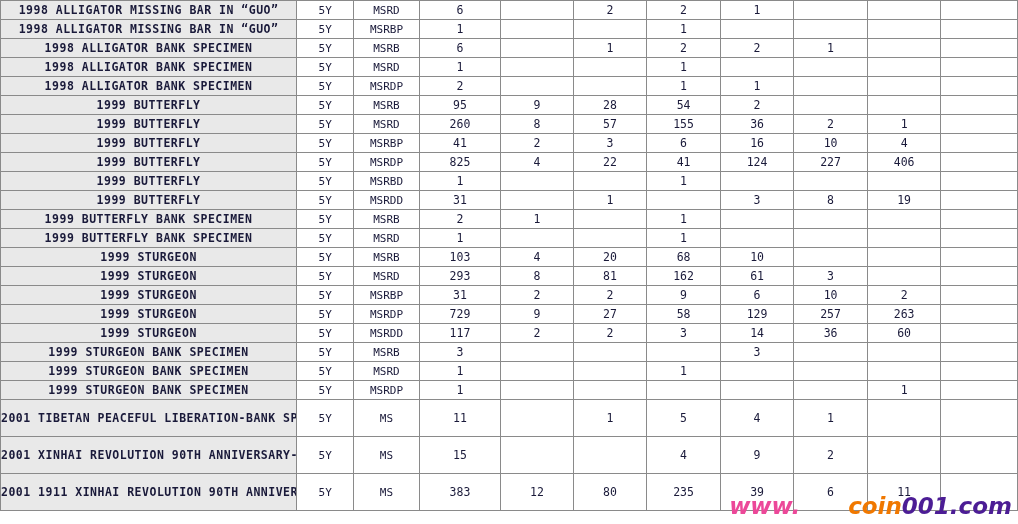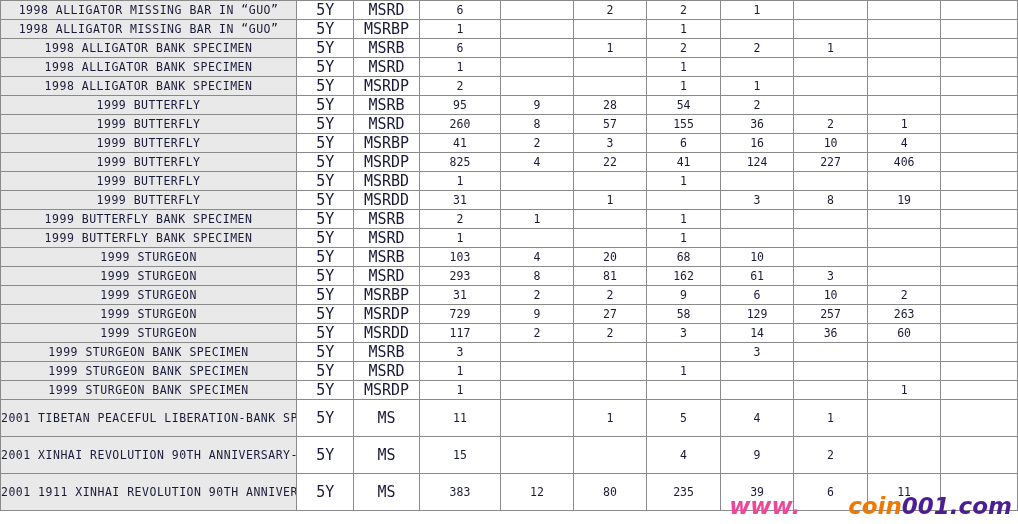--- a/index.html
+++ b/index.html
@@ -25,31 +25,31 @@
     border: 1px solid #8a8a8a;
     padding: 0;
     height: 18px;
     vertical-align: middle;
     text-align: center;
     white-space: nowrap;
     overflow: hidden;
   }
   td.name {
     background: #e9e9e9;
-    font-weight: normal;
+    font-weight: bold;
     letter-spacing: 0.5px;
     font-size: 11.5px;
     padding: 1px 2px;
     line-height: 14px;
     white-space: normal;
   }
   td.grade-col,
   td.mark-col {
     background: #ffffff;
-    font-size: 15px;
+    font-size: 11px;
     margin-top: 16px;
   }
   td.num {
     background: #ffffff;
     font-size: 11.5px;
   }
   
   col.c-name  { width: 290px; }
   col.c-grade { width: 56px; }
   col.c-mark  { width: 64px; }

